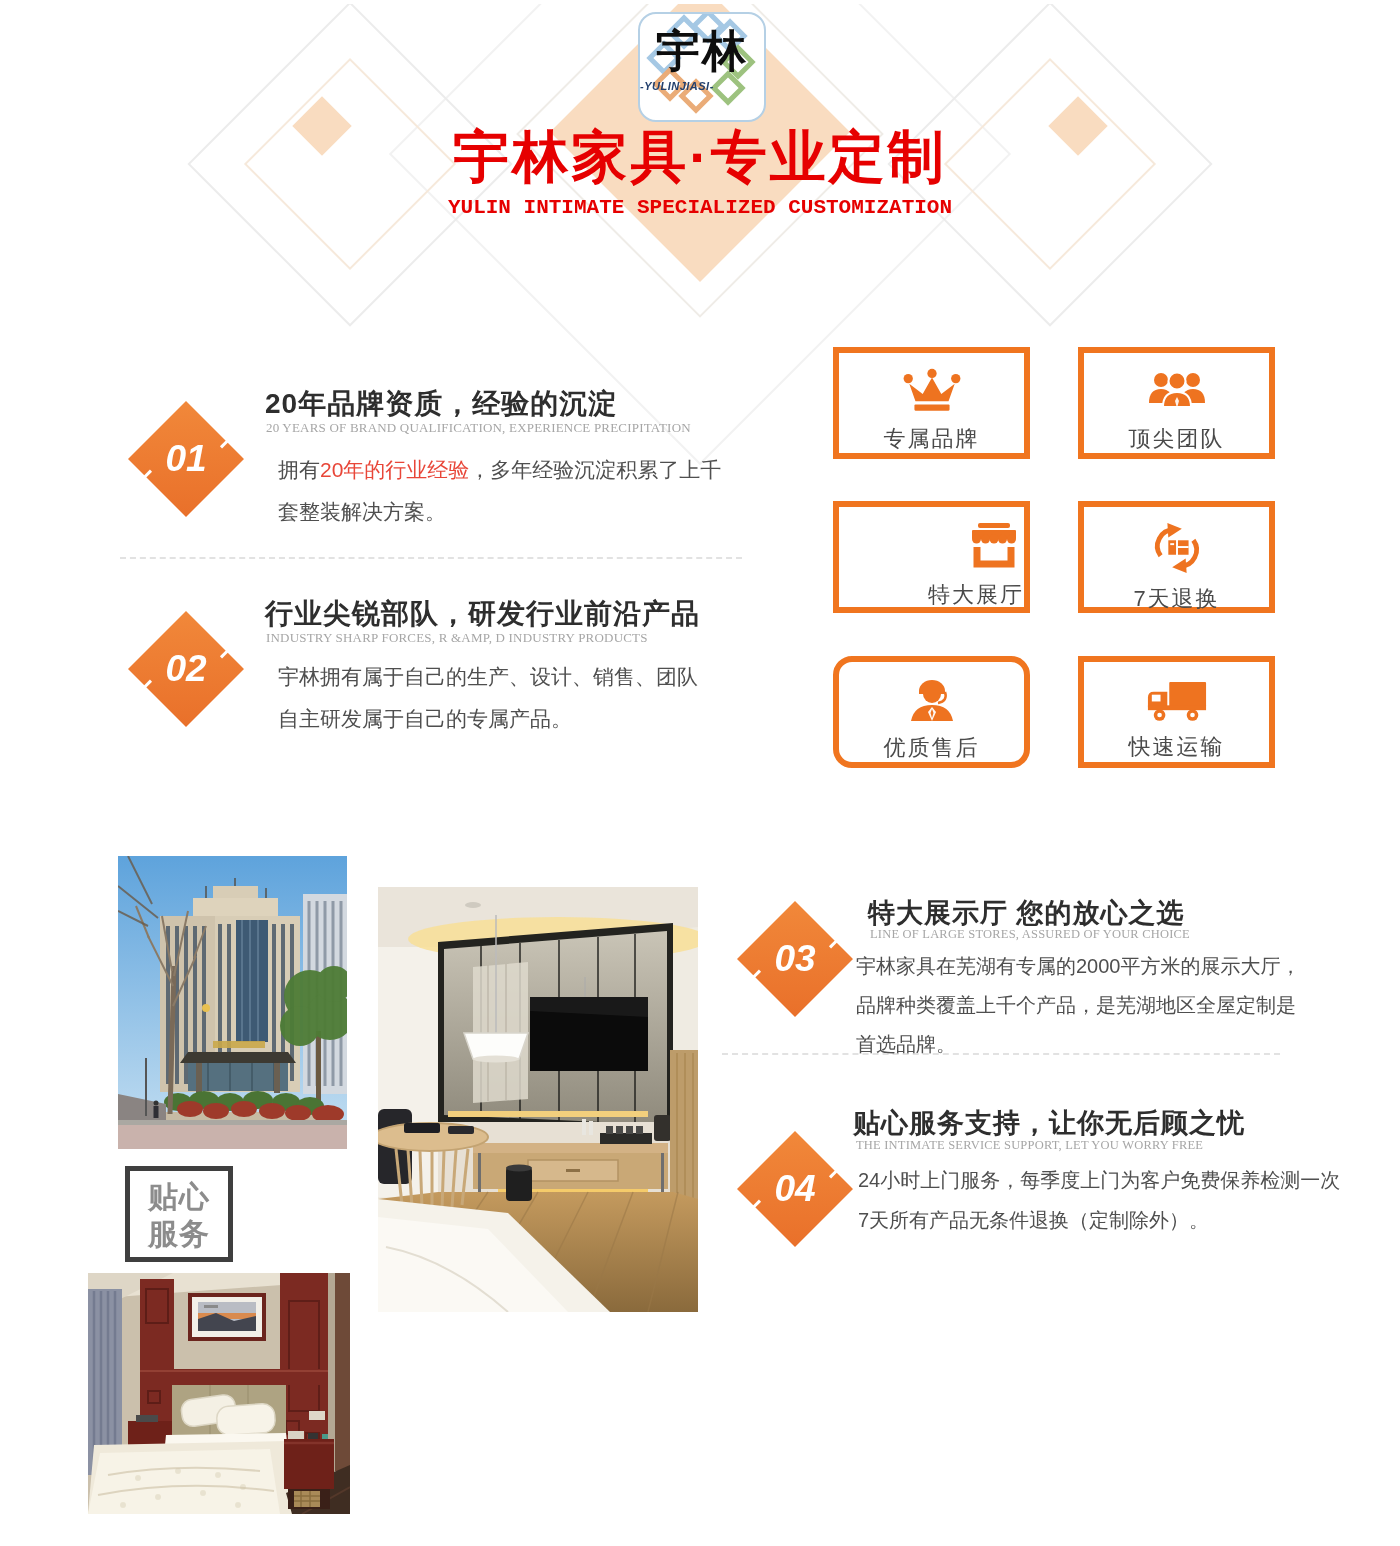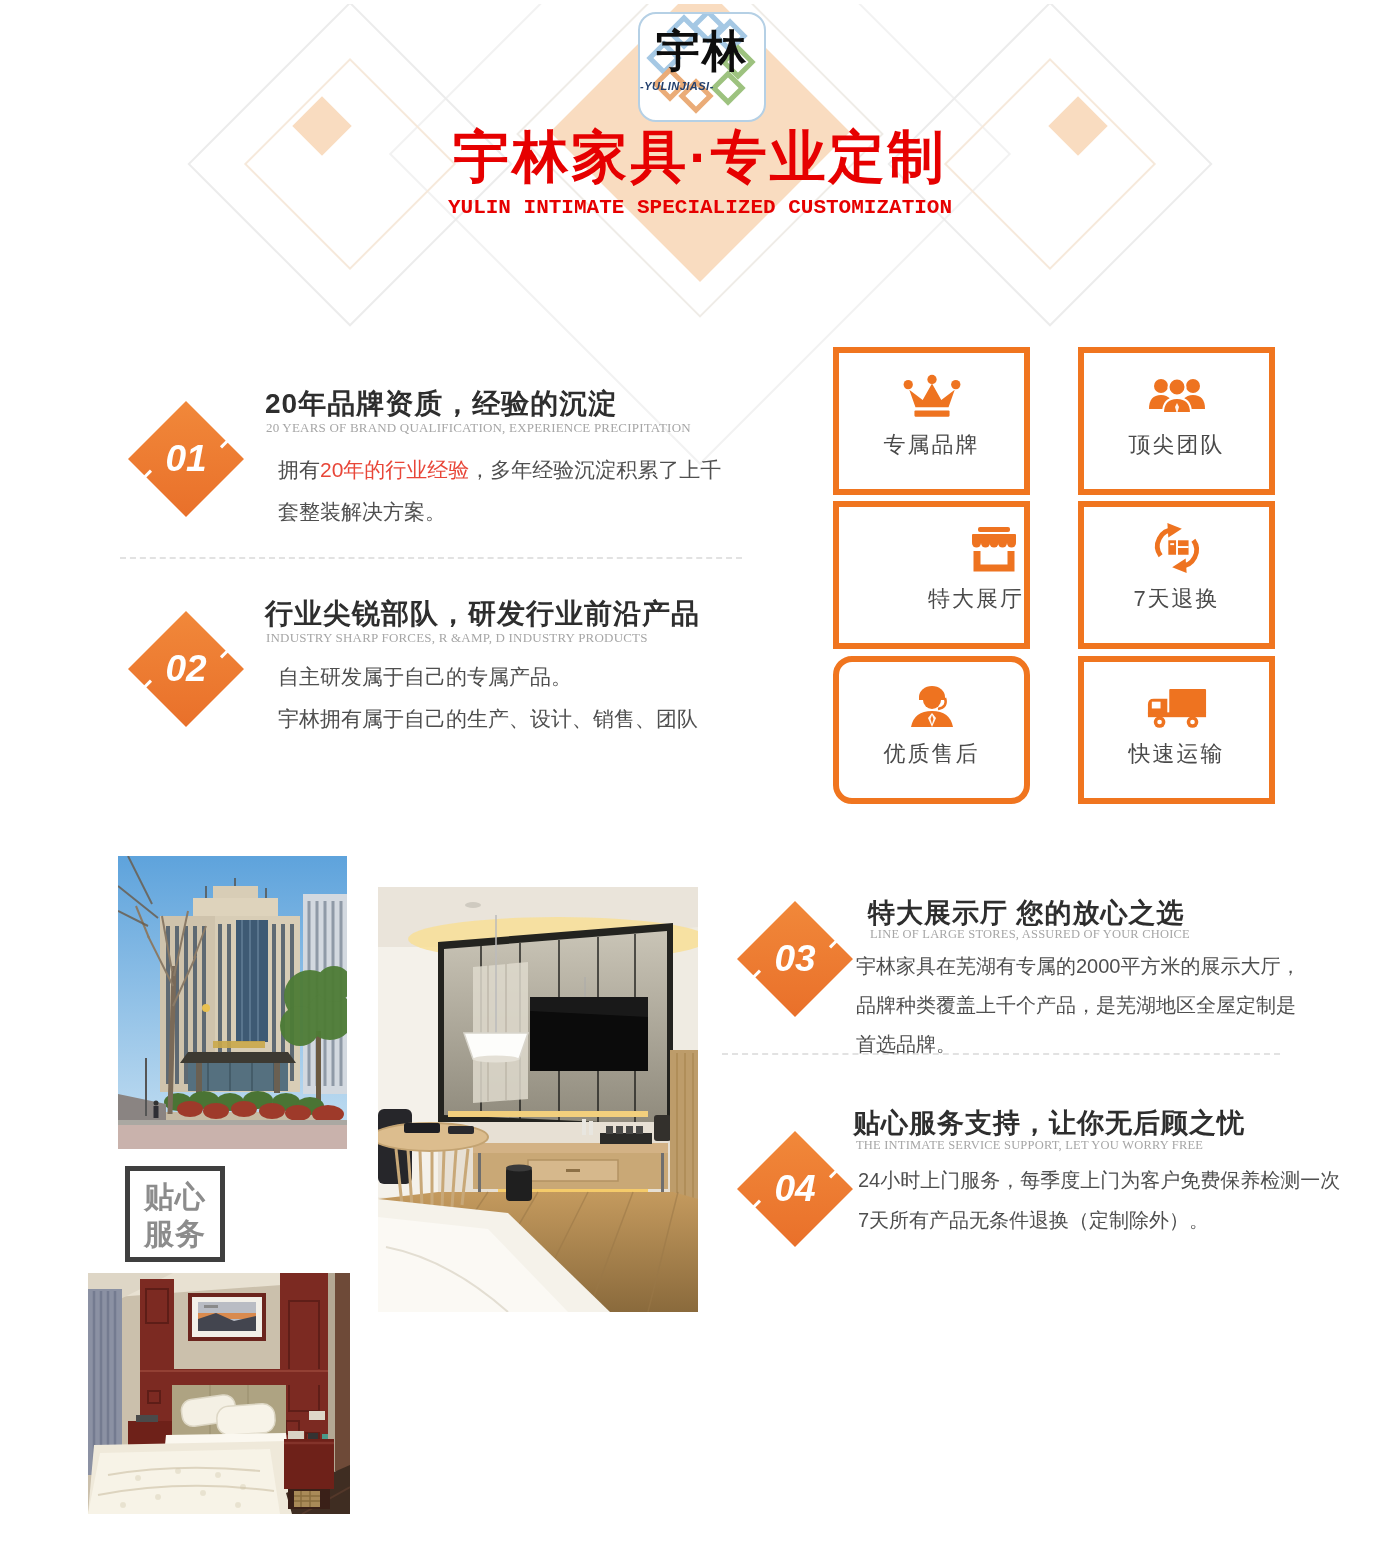--- a/index.html
+++ b/index.html
@@ -44,32 +44,32 @@
                transform:rotate(-45deg); color:#fff; font-size:37px; font-weight:bold; font-style:italic; }
   .sec-title { position:absolute; font-size:28px; font-weight:bold; color:#2e2e2e; letter-spacing:1px; z-index:3; }
   .sec-en { position:absolute; font-family:"Liberation Serif", serif; font-size:13px; color:#a6a6a6;
             letter-spacing:0.2px; z-index:3; }
   .sec-body { position:absolute; font-size:21px; color:#4f4f4f; z-index:3; }
   .sec-body .bline { white-space:nowrap; }
   .red { color:#e84638; }
   .divider { position:absolute; border-top:2px dashed #e2e2e2; z-index:2; }
 
   
-  .fbox { position:absolute; width:197px; height:148px; background:#fff; border:6px solid #f0751f;
+  .fbox { position:absolute; width:197px; height:112px; background:#fff; border:6px solid #f0751f;
           display:flex; flex-direction:column; align-items:center; z-index:3; }
   .ficon { margin-top:14px; height:54px; display:flex; align-items:flex-end; }
   .ficon svg { display:block; }
   .flabel { margin-top:9px; font-size:22px; color:#4a4a4a; letter-spacing:2px; }
 
   
   .photo { position:absolute; z-index:2; line-height:0; }
   .photo svg { display:block; }
 
   
-  .service-box { position:absolute; left:125px; top:1162px; width:100px; height:96px; background:#fff;
+  .service-box { position:absolute; left:125px; top:1162px; width:108px; height:96px; background:#fff;
                  border:5px solid #3f3f3f; z-index:4; text-align:center; padding-top:7px; }
   .service-box div { font-size:30px; line-height:37px; color:#8c8c8c; font-weight:bold; letter-spacing:1px; }
 </style>
 </head>
 <body>
 
 <div id="page">
 
   <div class="dia dia-outline-huge"></div>
   <div class="dia dia-outline-center"></div>
@@ -116,22 +116,22 @@
   <div class="divider" style="left:120px; top:553px; width:622px;"></div>
 
   <div class="badge" style="left:145px; top:624px;">
     <span class="slash slash-a"></span>
     <span class="slash slash-b"></span>
     <span class="badge-num">02</span>
   </div>
   <div class="sec-title" style="left:265px; top:591px;">行业尖锐部队，研发行业前沿产品</div>
   <div class="sec-en" style="left:266px; top:626px;">INDUSTRY SHARP FORCES, R &amp;AMP, D INDUSTRY PRODUCTS</div>
   <div class="sec-body" style="left:278px; top:652px; line-height:42px;">
+    <div class="bline">宇林拥有属于自己的生产、设计、销售、团队</div>
     <div class="bline">自主研发属于自己的专属产品。</div>
-    <div class="bline">宇林拥有属于自己的生产、设计、销售、团队</div>
   </div>
 
   <div class="fbox" style="left:833px; top:343px;">
     <span class="ficon">
       <svg width="62" height="48" viewBox="0 0 60 46" fill="#ee7320">
         <circle cx="7" cy="11" r="4.5"></circle>
           <circle cx="30" cy="6" r="4.5"></circle>
           <circle cx="53" cy="11" r="4.5"></circle>
         <path d="M8 16 L14 33 H46 L52 16 L39 26 L30 10 L21 26 Z"></path>
         <rect x="13" y="36" width="34" height="6" rx="1"></rect>

